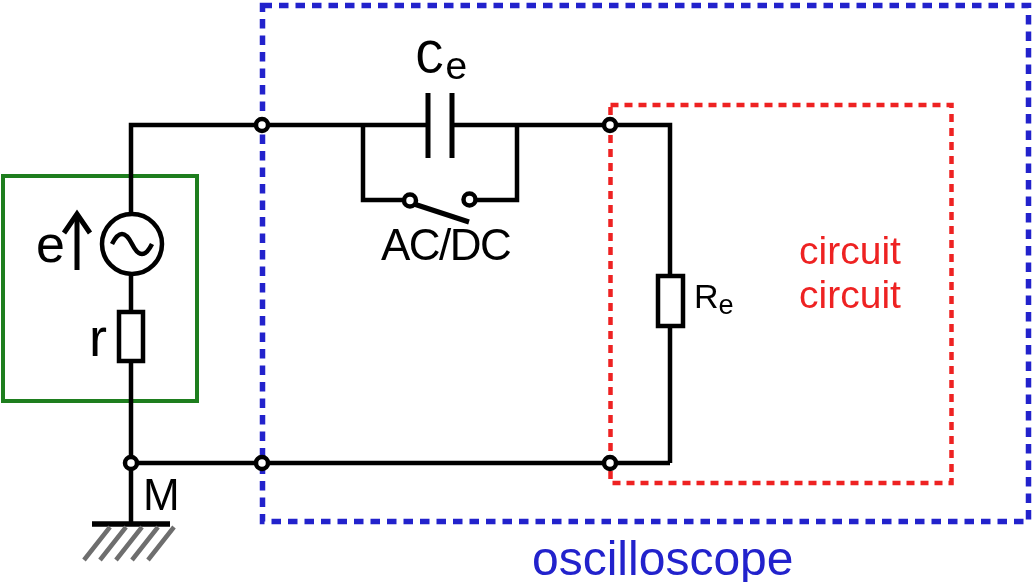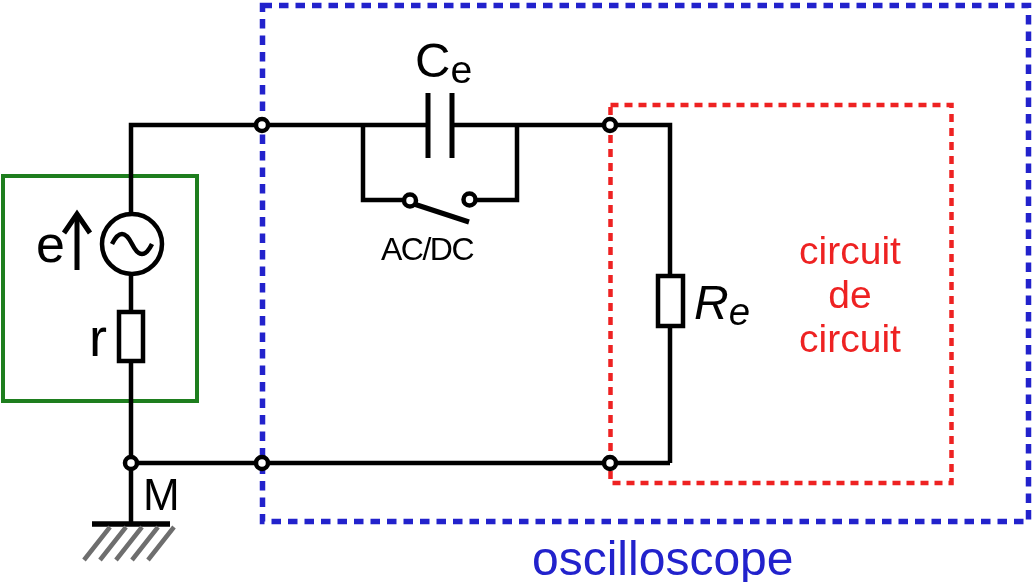--- a/index.html
+++ b/index.html
@@ -30,23 +30,23 @@
   .box-red{stroke:var(--c-measure-box);stroke-width:4.5;fill:none;stroke-dasharray:8 6;}
   .box-green{stroke:var(--c-source-box);stroke-width:4;fill:none;}
   .hatch{stroke:var(--c-ground-hatch);stroke-width:4.5;fill:none;}
 
   
   .lbl{position:absolute;line-height:1;white-space:nowrap;color:var(--c-wire);}
   .sub{font-size:0.8em;vertical-align:-6px;}
   #lbl-e   {left:36px;  top:218px; font-size:52px;}
   #lbl-r   {left:89px;  top:310px; font-size:54px;}
   #lbl-M   {left:143px; top:473px; font-size:44px;}
-  #lbl-C   {left:415px; top:36px;  font-size:49px;}
-  #lbl-ACDC{left:381px; top:223px; font-size:32px; letter-spacing:-1.5px;margin-top:10px;}
-  #lbl-R   {left:694px; top:279px; font-size:48px;font-style:italic;}
+  #lbl-C   {left:415px; top:36px;  font-size:49px;font-family:Liberation Mono, monospace;}
+  #lbl-ACDC{left:381px; top:223px; font-size:44px; letter-spacing:-1.5px;}
+  #lbl-R   {left:694px; top:279px; font-size:34px;}
   #lbl-mesure{left:775px; top:229px; width:150px; text-align:center;
               font-size:39px; line-height:44px; color:var(--c-measure-box);}
   #lbl-osc {left:532px; top:535px; font-size:48px; color:var(--c-oscilloscope-box);}
 </style>
 </head>
 <body>
 
 <div id="stage">
 
   <svg id="schematic" width="1033" height="582" viewBox="0 0 1033 582">
@@ -108,19 +108,18 @@
   <div class="lbl" id="lbl-M">M</div>
 
   <div class="lbl" id="lbl-C"><span>C</span><span class="sub">e</span></div>
 
   <div class="lbl" id="lbl-ACDC">AC/DC</div>
 
   <div class="lbl" id="lbl-R"><span>R</span><span class="sub">e</span></div>
 
   <div class="lbl" id="lbl-mesure">
     <div>circuit</div>
-    <div>de</div>
     <div>circuit</div>
   </div>
 
   <div class="lbl" id="lbl-osc">oscilloscope</div>
 
 </div>
 
 </body></html>

